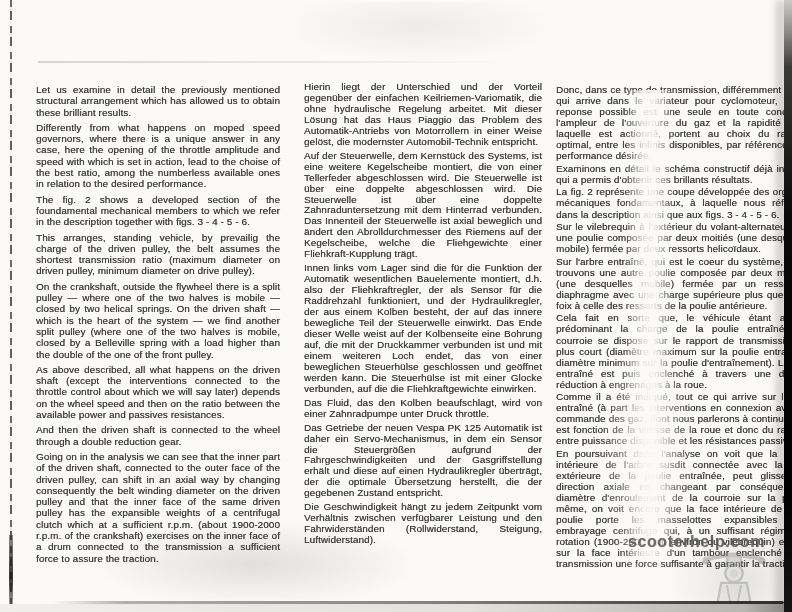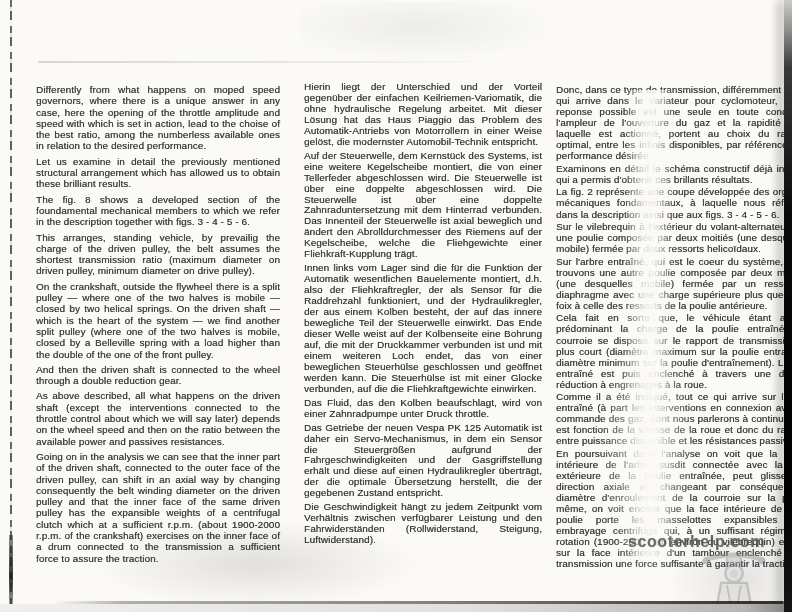--- a/index.html
+++ b/index.html
@@ -101,27 +101,27 @@
 <body>
 
 <div class="page">
 
   <div class="smudge sm-top"></div>
   <div class="smudge sm-topline"></div>
   <div class="smudge sm-bottom"></div>
   <div class="smudge sm-halo"></div>
 
   <div class="col col-en" lang="en">
+    <p>Let us examine in detail the previously mentioned structural arrangement which has allowed us to obtain these brilliant results.</p>
     <p>Differently from what happens on moped speed governors, where there is a unique answer in any case, here the opening of the throttle amplitude and speed with which is set in action, lead to the choise of the best ratio, among the numberless available ones in relation to the desired performance.</p>
-    <p>Let us examine in detail the previously mentioned structural arrangement which has allowed us to obtain these brilliant results.</p>
-    <p>The fig. 8 shows a developed section of the foundamental mechanical members to which we refer in the description together with figs. 3 - 4 - 5 - 6.</p>
+    <p>The fig. 2 shows a developed section of the foundamental mechanical members to which we refer in the description together with figs. 3 - 4 - 5 - 6.</p>
     <p>This arranges, standing vehicle, by prevailig the charge of the driven pulley, the belt assumes the shortest transmission ratio (maximum diameter on driven pulley, minimum diameter on drive pulley).</p>
     <p>On the crankshaft, outside the flywheel there is a split pulley — where one of the two halves is mobile — closed by two helical springs. On the driven shaft — which is the heart of the system — we find another split pulley (where one of the two halves is mobile, closed by a Belleville spring with a load higher than the double of the one of the front pulley.</p>
+    <p>As above described, all what happens on the driven shaft (except the interventions connected to the throttle control about which we will say later) depends on the wheel speed and then on the ratio between the available power and passives resistances.</p>
     <p>And then the driven shaft is connected to the wheel through a double reduction gear.</p>
-    <p>As above described, all what happens on the driven shaft (except the interventions connected to the throttle control about which we will say later) depends on the wheel speed and then on the ratio between the available power and passives resistances.</p>
     <p>Going on in the analysis we can see that the inner part of the driven shaft, connected to the outer face of the driven pulley, can shift in an axial way by changing consequently the belt winding diameter on the driven pulley and that the inner face of the same driven pulley has the expansible weights of a centrifugal clutch which at a sufficient r.p.m. (about 1900-2000 r.p.m. of the crankshaft) exercises on the inner face of a drum connected to the transmission a sufficient force to assure the traction.</p>
   </div>
 
   <div class="col col-de" lang="de">
     <p>Hierin liegt der Unterschied und der Vorteil gegenüber der einfachen Keilriemen-Variomatik, die ohne hydraulische Regelung arbeitet. Mit dieser Lösung hat das Haus Piaggio das Problem des Automatik-Antriebs von Motorrollern in einer Weise gelöst, die modernster Automobil-Technik entspricht.</p>
     <p>Auf der Steuerwelle, dem Kernstück des Systems, ist eine weitere Kegelscheibe montiert, die von einer Tellerfeder abgeschlossen wird. Die Steuerwelle ist über eine doppelte abgeschlossen wird. Die Steuerwelle ist über eine doppelte Zahnraduntersetzung mit dem Hinterrad verbunden. Das Innenteil der Steuerwelle ist axial beweglich und ändert den Abrolldurchmesser des Riemens auf der Kegelscheibe, welche die Fliehgewichte einer Fliehkraft-Kupplung trägt.</p>
     <p>Innen links vom Lager sind die für die Funktion der Automatik wesentlichen Bauelemente montiert, d.h. also der Fliehkraftregler, der als Sensor für die Raddrehzahl funktioniert, und der Hydraulikregler, der aus einem Kolben besteht, der auf das innere bewegliche Teil der Steuerwelle einwirkt. Das Ende dieser Welle weist auf der Kolbenseite eine Bohrung auf, die mit der Druckkammer verbunden ist und mit einem weiteren Loch endet, das von einer beweglichen Steuerhülse geschlossen und geöffnet werden kann. Die Steuerhülse ist mit einer Glocke verbunden, auf die die Fliehkraftgewichte einwirken.</p>
     <p>Das Fluid, das den Kolben beaufschlagt, wird von einer Zahnradpumpe unter Druck throttle.</p>
     <p>Das Getriebe der neuen Vespa PK 125 Automatik ist daher ein Servo-Mechanismus, in dem ein Sensor die Steuergrößen aufgrund der Fahrgeschwindigkeiten und der Gasgriffstellung erhält und diese auf einen Hydraulikregler überträgt, der die optimale Übersetzung herstellt, die der gegebenen Zustand entspricht.</p>
     <p>Die Geschwindigkeit hängt zu jedem Zeitpunkt vom Verhältnis zwischen verfügbarer Leistung und den Fahrwiderständen (Rollwiderstand, Steigung, Luftwiderstand).</p>

